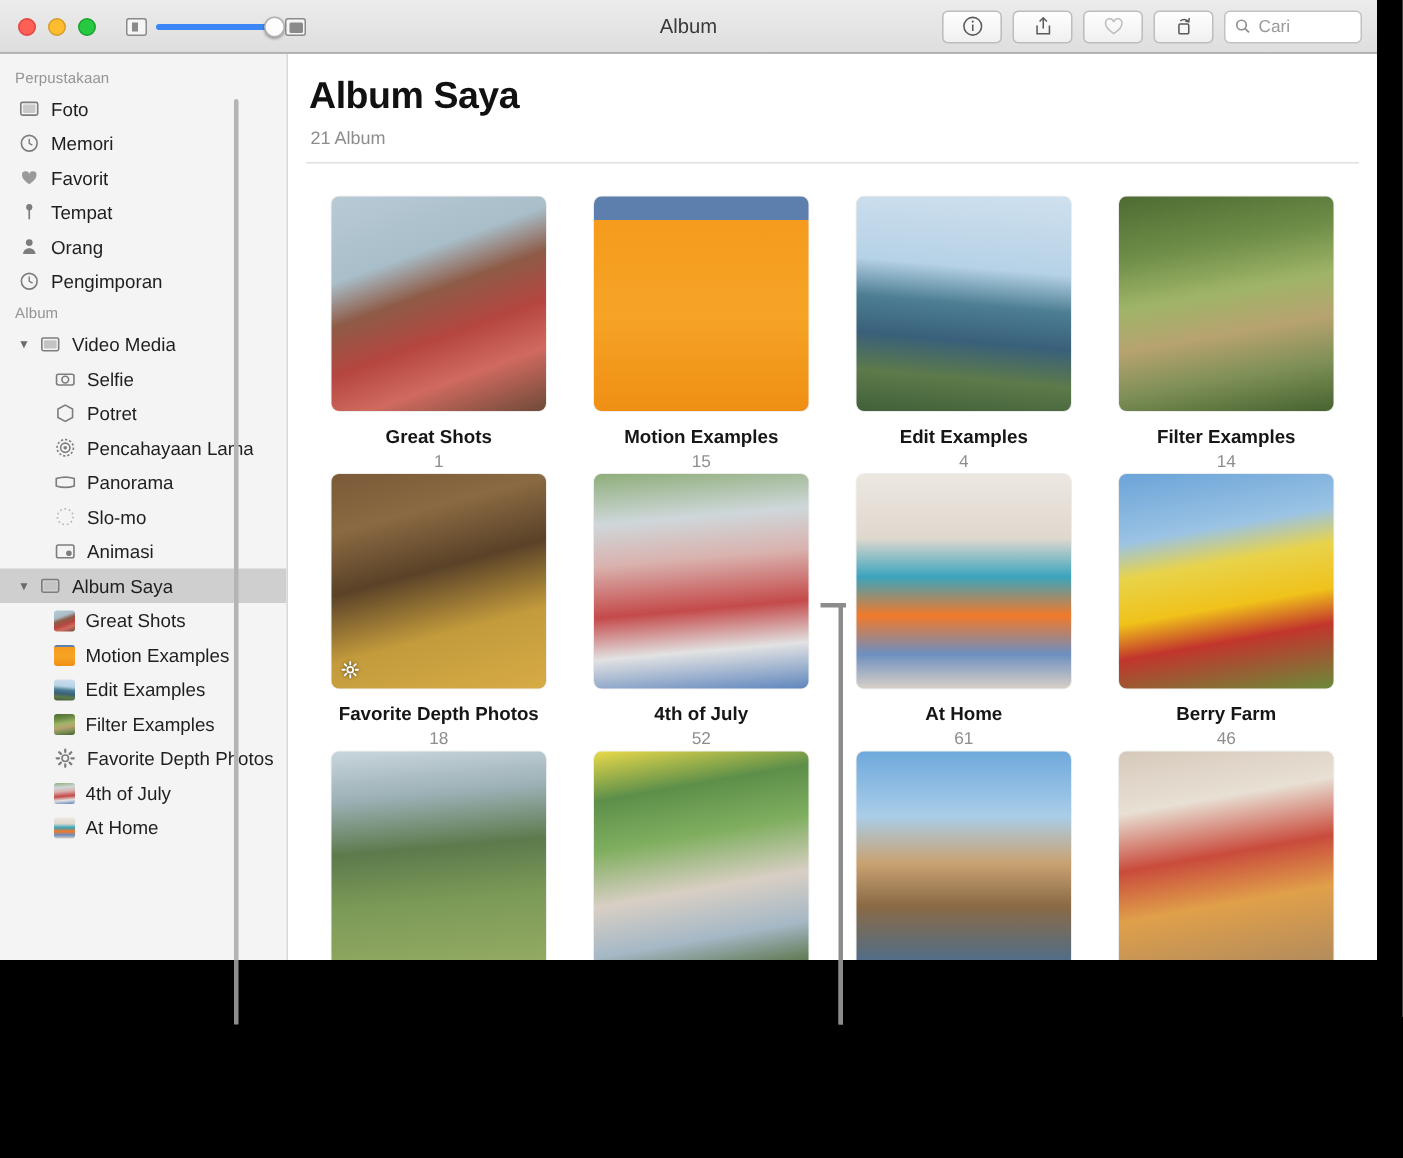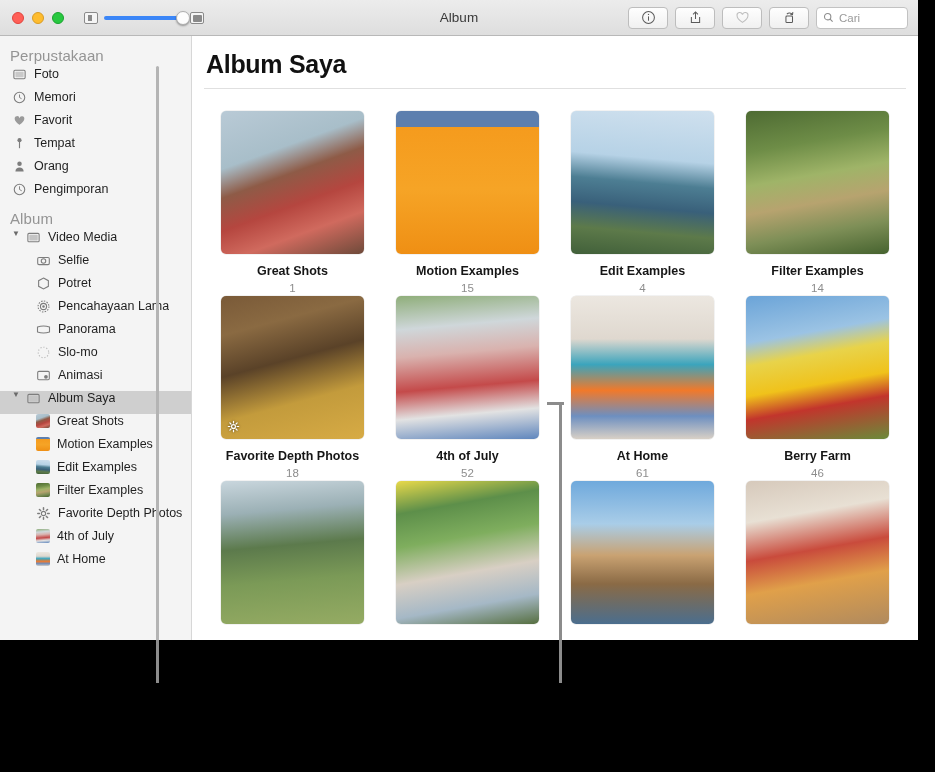--- a/index.html
+++ b/index.html
@@ -81,25 +81,25 @@
   .body { display: flex; height: 604px; }
 
   
   .sidebar {
     width: 192px; background: #f4f4f4;
     border-right: 1px solid #d7d7d7;
     position: relative; overflow: hidden;
     padding-top: 6px;
   }
   .sb-header {
-    font-size: 15px; color: #949494;
+    font-size: 10px; color: #949494;
     padding: 5px 0 3px 10px; letter-spacing: .1px;
   }
   .sb-row {
-    display: flex; gap: 7px;
+    display: flex; align-items: center; gap: 7px;
     height: 23px; padding-left: 14px; font-size: 12.5px; color: #1f1f1f;
   }
   .sb-row.indent1 { padding-left: 12px; }
   .sb-row.indent2 { padding-left: 36px; }
   .sb-row.indent3 { padding-left: 36px; }
   .sb-row.selected { background: #cfcfcf; }
   .disclose {
     width: 9px; font-size: 8px; color: #6a6a6a; line-height: 1;
     margin-right: -2px;
   }
@@ -385,20 +385,21 @@
           <div class="sb-row indent3">
             <span class="thumbico" style="background-image: linear-gradient(rgb(236, 231, 224) 0%, rgb(223, 216, 207) 30%, rgb(59, 164, 188) 48%, rgb(241, 121, 42) 66%, rgb(109, 143, 192) 84%, rgb(216, 208, 198) 100%);"></span>
             <span class="sb-label">At Home</span>
           </div>
         </div>
       <div class="sb-scroll"></div>
     </div>
 
     <div class="content">
       <div class="page-title">Album Saya</div>
+      <div class="page-sub">21 Album</div>
       <div class="hr"></div>
       <div class="grid" id="album-grid">
           <div class="cell">
             <div class="cover" style="background-image: linear-gradient(160deg, rgb(185, 202, 214) 0%, rgb(168, 190, 201) 30%, rgb(142, 91, 71) 45%, rgb(181, 70, 63) 62%, rgb(208, 106, 94) 78%, rgb(110, 74, 58) 100%);"></div>
             <div class="cap">Great Shots</div>
             <div class="cnt">1</div>
           </div>
           <div class="cell">
             <div class="cover" style="background-image: linear-gradient(rgb(93, 127, 174) 0%, rgb(93, 127, 174) 11%, rgb(245, 155, 29) 11%, rgb(246, 164, 38) 55%, rgb(239, 143, 20) 100%);"></div>
             <div class="cap">Motion Examples</div>

